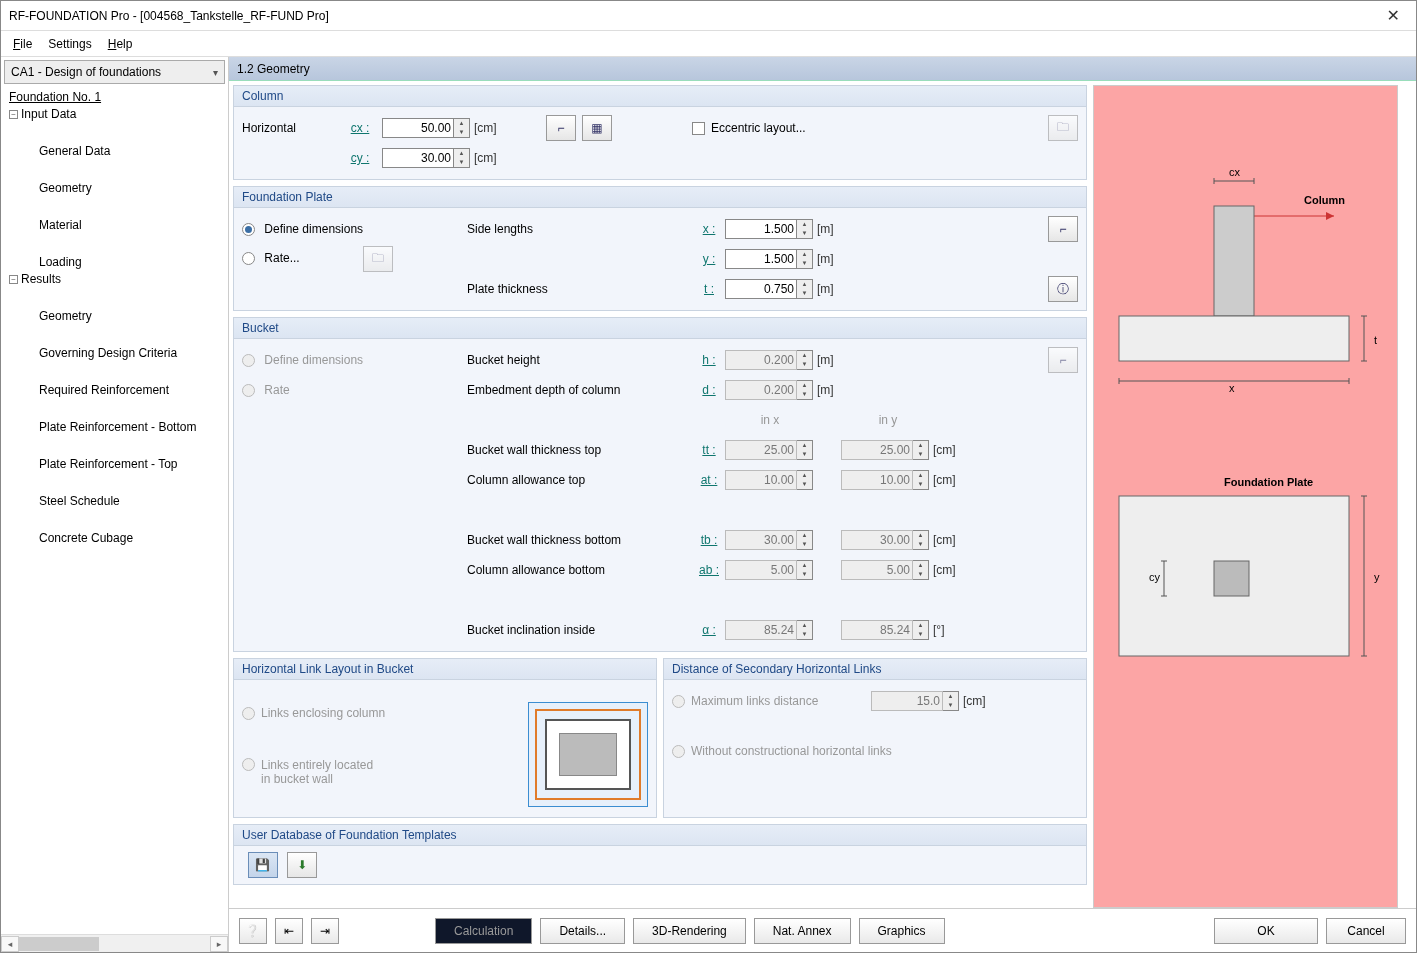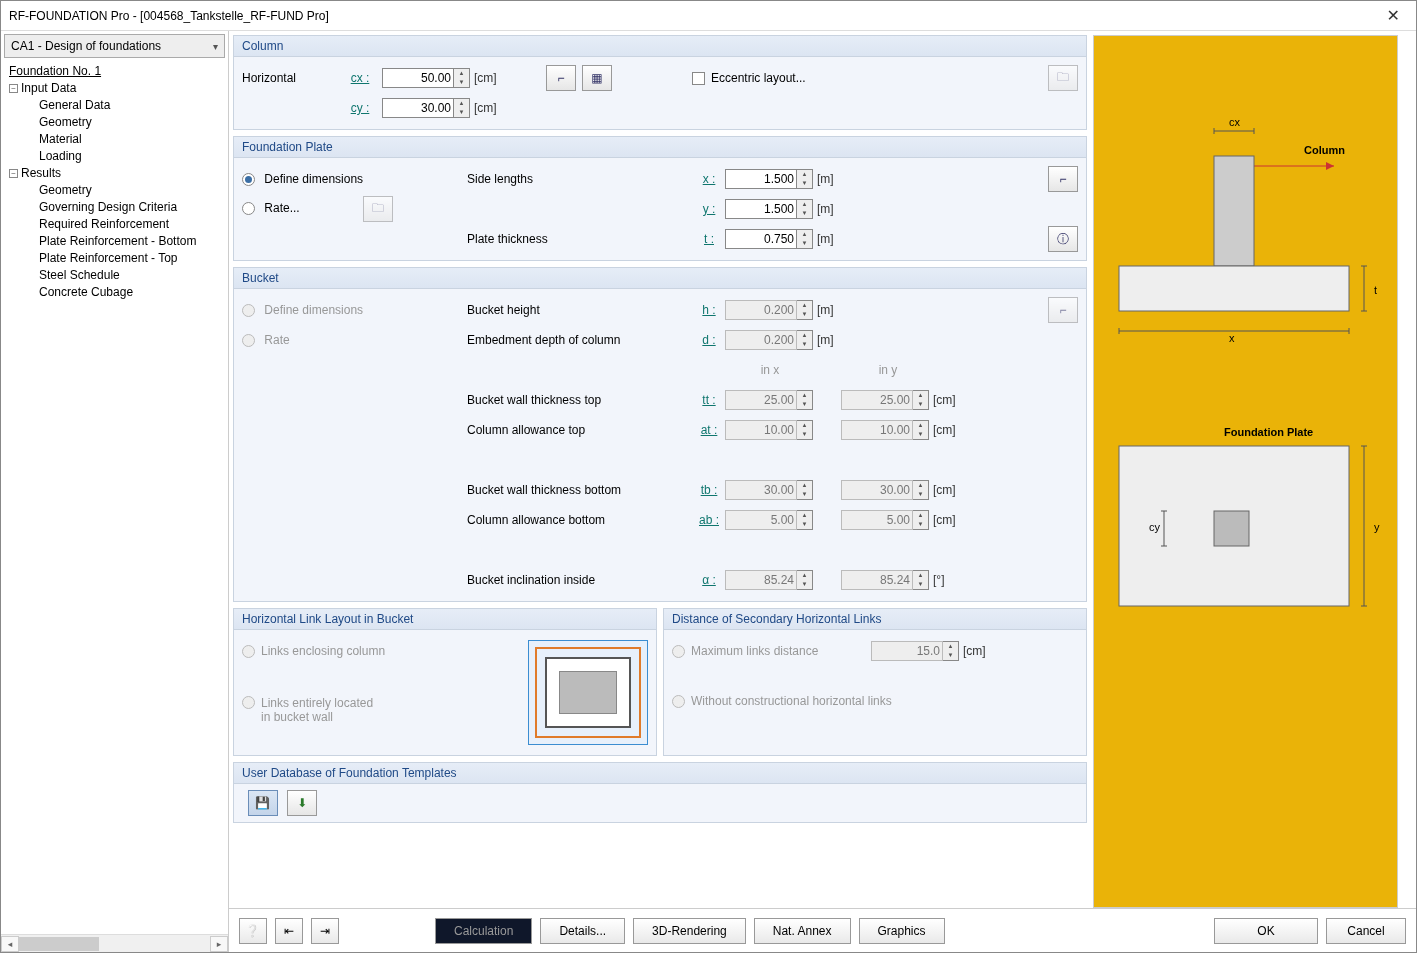--- a/index.html
+++ b/index.html
@@ -12,30 +12,30 @@
 .menubar span { color: #000; }
 .menubar u { text-decoration: underline; }
 .body { flex: 1; display: flex; min-height: 0; }
 .sidebar { width: 228px; border-right: 1px solid #ccc; display: flex; flex-direction: column; background: #fff; }
 .combo { height: 24px; margin: 3px; border: 1px solid #aaa; background: #eee; display: flex; align-items: center; padding: 0 6px; justify-content: space-between; }
 .combo-arrow { font-size: 10px; color: #555; }
 .tree { flex: 1; overflow: auto; padding: 2px 0 2px 4px; line-height: 17px; }
 .tree-item { padding: 0 4px; white-space: nowrap; }
 .tree-root { color: #000; text-decoration: underline; }
 .tree-group { color: #000; margin-left: 0; }
-.tree-sub { margin-left: 34px; color: #000; }
+.tree-sub { margin-left: 34px; color: #000; margin-top: 20px; }
 .box { display:inline-block; width:9px; height:9px; border:1px solid #888; text-align:center; line-height:7px; font-size:8px; margin-right:3px; vertical-align:middle; color:#555;}
 .hscroll { height: 18px; background: #f0f0f0; border-top: 1px solid #ddd; display:flex; align-items:center; }
 .hscroll .arr { width:18px; height:16px; border:1px solid #ccc; background:#f8f8f8; text-align:center; line-height:14px; font-size:9px; color:#666;}
 .hscroll .thumb { width:80px; height:14px; background:#ccc; margin:0 0;}
 .main { flex: 1; display: flex; flex-direction: column; min-width: 0; }
 .main-header { height: 24px; background: linear-gradient(#c9d5e6,#b7c6dc); border-bottom:1px solid #9db; display:flex; align-items:center; padding:0 8px; color:#000;}
 .content-row { flex:1; display:flex; min-height:0; padding: 4px 18px 0 4px; gap:6px;}
 .form-col { flex:1; display:flex; flex-direction:column; gap:6px; min-width:0;}
-.preview { width:305px; background:#eab308; border:1px solid #ccc; position:relative;}
+.preview { width:305px; background:#fca5a5; border:1px solid #ccc; position:relative;}
 .panel { border:1px solid #c9d3e0; background:#f2f5fb; }
 .panel-h { background:linear-gradient(#e6edf7,#dce5f2); padding:3px 8px; color:#204a87; font-weight:normal; border-bottom:1px solid #c9d3e0;}
 .panel-b { padding:6px 8px; }
 .row { display:flex; align-items:center; min-height:30px; }
 .lbl { width:100px; color:#000;}
 .varlbl { width:230px; color:#000;}
 .sym { width:28px; text-align:center; color:#0f766e; font-style:normal; padding-right:4px;text-decoration:underline;}
 .spin { display:flex; align-items:center; }
 .spin input { width:72px; height:20px; border:1px solid #888; text-align:right; padding:0 2px; font-size:12px; background:#fff;}
 .spin input:disabled { background:#eee; color:#777; border-color:#bbb;}
@@ -64,20 +64,25 @@
 </style>
 </head>
 <body>
 
 <div class="window">
   <div class="titlebar">
     <span class="titlebar-title">RF-FOUNDATION Pro - [004568_Tankstelle_RF-FUND Pro]</span>
     <span class="close-x">✕</span>
   </div>
 
+  <div class="menubar">
+    <span><u>F</u>ile</span>
+    <span>Settings</span>
+    <span><u>H</u>elp</span>
+  </div>
 
   <div class="body">
     <div class="sidebar">
       <div class="combo">
         <span>CA1 - Design of foundations</span>
         <span class="combo-arrow">▾</span>
       </div>
       <div class="tree">
         <div class="tree-item tree-root">Foundation No. 1</div>
         <div class="tree-item tree-group"><span class="box">−</span><span>Input Data</span></div>
@@ -96,20 +101,21 @@
       </div>
       <div class="hscroll">
         <div class="arr">◂</div>
           <div class="thumb"></div>
           <div style="flex:1"></div>
           <div class="arr">▸</div>
       </div>
     </div>
 
     <div class="main">
+      <div class="main-header">1.2 Geometry</div>
 
       <div class="content-row">
         <div class="form-col">
 
           <div class="panel">
             <div class="panel-h">Column</div>
             <div class="panel-b">
               <div class="row">
                 <span class="lbl">Horizontal</span>
                 <span class="sym" style="width:40px">cx :</span>
@@ -352,21 +358,21 @@
                     </span>
                   </span>
                 <span class="unit">[°]</span>
               </div>
             </div>
           </div>
 
           <div class="half-row">
             <div class="panel">
               <div class="panel-h">Horizontal Link Layout in Bucket</div>
-              <div class="panel-b disabled-text" style="display:flex; gap:10px;">
+              <div class="panel-b disabled-text" style="display:flex; gap:10px;margin-top:12px;">
                 <div style="flex:1;">
                   <div class="row">
                       <span class="radio disabled"></span>
                       <span>Links enclosing column</span>
                     </div>
                   <div style="height:30px"></div>
                   <div class="row" style="align-items:flex-start">
                       <span class="radio disabled"></span>
                       <span><span>Links entirely located</span><br><span>in bucket wall</span></span>
                     </div>

